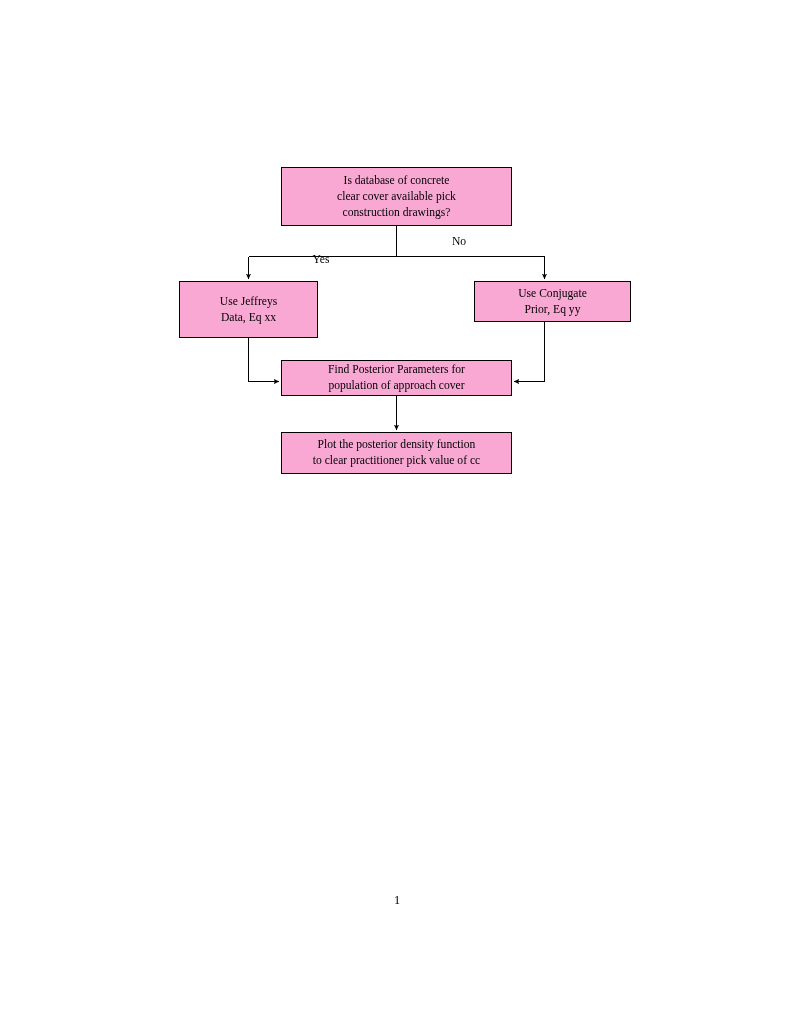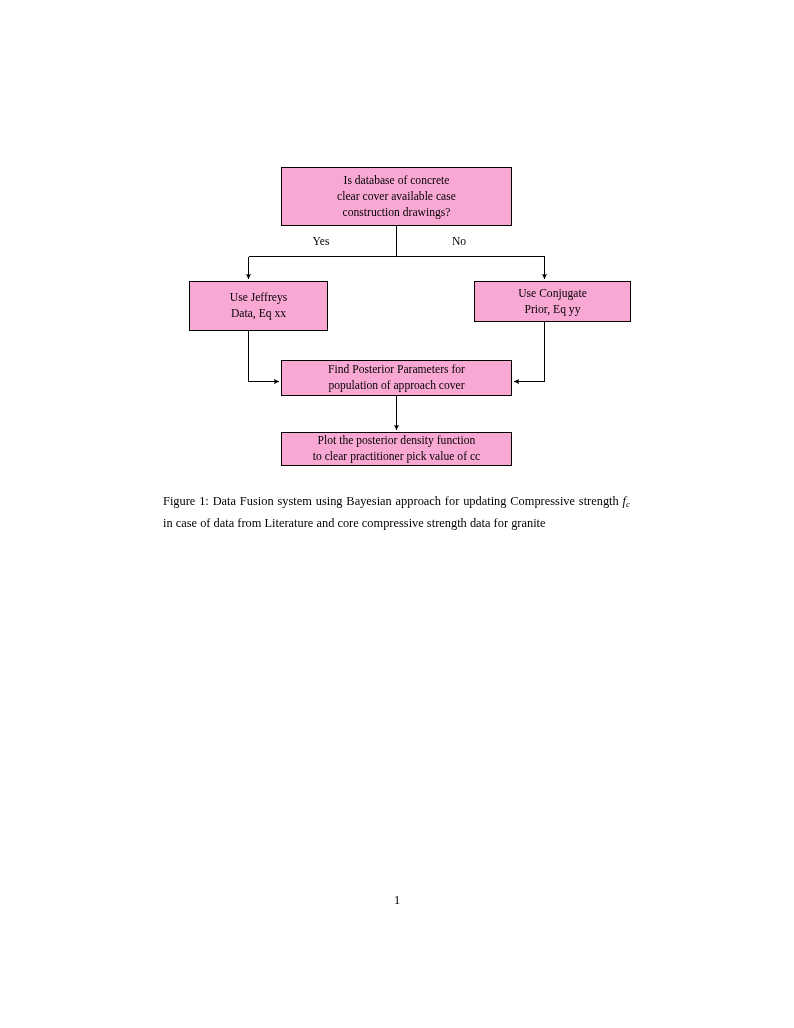--- a/index.html
+++ b/index.html
@@ -54,55 +54,54 @@
   }
   .node .line { display: block; }
 
   #node-decision {
     left: 281px;
     top: 167px;
     width: 231px;
     height: 59px;
   }
   #node-jeffreys {
-    left: 189px;
+    left: 179px;
     top: 281px;
     width: 139px;
-    height: 50px;
+    height: 57px;
   }
   #node-conjugate {
     left: 474px;
     top: 281px;
     width: 157px;
     height: 41px;
   }
   #node-posterior {
     left: 281px;
     top: 360px;
     width: 231px;
     height: 36px;
   }
   #node-plot {
     left: 281px;
     top: 432px;
     width: 231px;
-    height: 34px;
-    justify-content: space-between;
+    height: 42px;
   }
 
   .edge-label {
     position: absolute;
     font-size: 11.6px;
     line-height: 14px;
     text-align: center;
     white-space: nowrap;
   }
   #label-yes {
     left: 281px;
-    top: 235px;
+    top: 253px;
     width: 80px;
   }
   #label-no {
     left: 419px;
     top: 235px;
     width: 80px;
   }
 
   
   #caption {
@@ -161,21 +160,21 @@
         <path d="M248.5,322 L248.5,381.5 L279,381.5" marker-end="url(#arrowhead)"></path>
 
         <path d="M544.5,322 L544.5,381.5 L514,381.5" marker-end="url(#arrowhead)"></path>
 
         <path d="M396.5,396 L396.5,430" marker-end="url(#arrowhead)"></path>
       </g>
     </svg>
 
     <div class="node" id="node-decision">
       <span class="line">Is database of concrete</span>
-      <span class="line">clear cover available case</span>
+      <span class="line">clear cover available pick</span>
       <span class="line">construction drawings?</span>
     </div>
 
     <div class="edge-label" id="label-yes">Yes</div>
     <div class="edge-label" id="label-no">No</div>
 
     <div class="node" id="node-jeffreys">
       <span class="line">Use Jeffreys</span>
       <span class="line">Data, Eq xx</span>
     </div>
@@ -190,17 +189,16 @@
       <span class="line">population of approach cover</span>
     </div>
 
     <div class="node" id="node-plot">
       <span class="line">Plot the posterior density function</span>
       <span class="line">to clear practitioner pick value of cc</span>
     </div>
 
   </div>
 
-  <div id="caption"><span>Figure 1:</span><span> Data Fusion system using Bayesian approach for updating Compressive strength </span><span class="mathvar">f</span><span class="mathsub">c</span><span> in case of data from Literature and core compressive strength data for granite</span></div>
 
   <div id="page-number">1</div>
 
 </div>
 
 </body></html>

